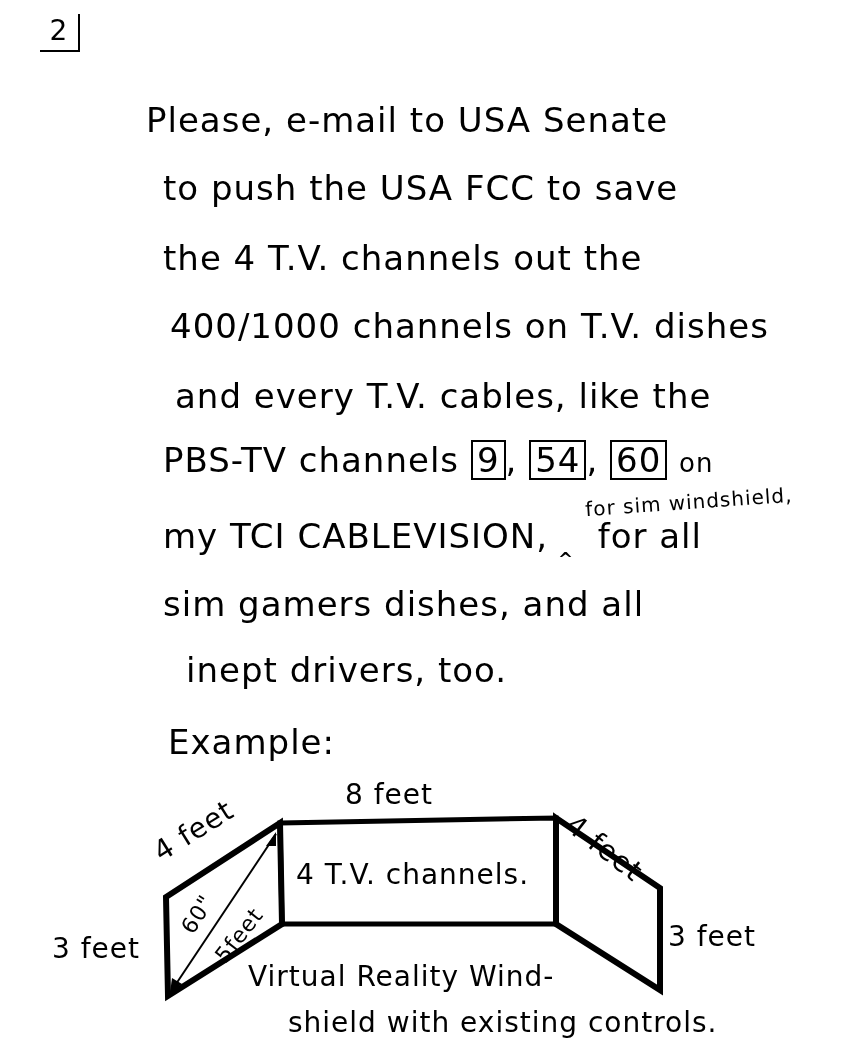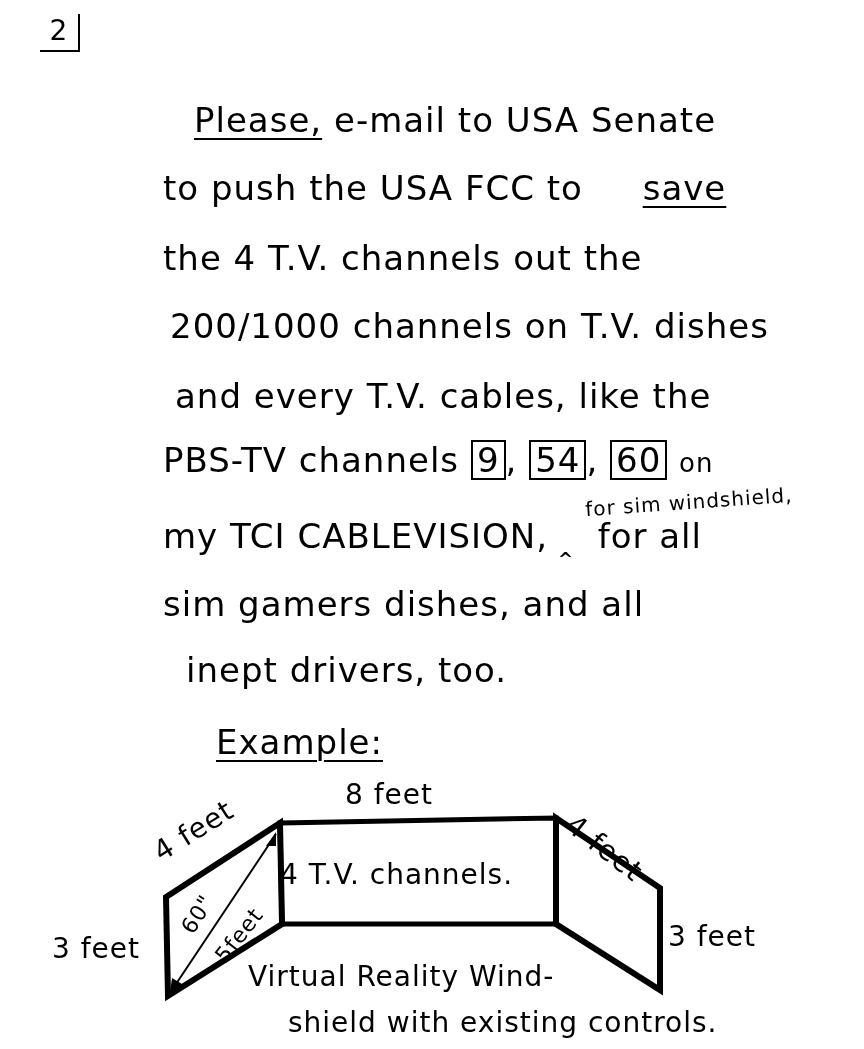--- a/index.html
+++ b/index.html
@@ -3,42 +3,42 @@
   <meta charset="utf-8">
   <style>
     html, body { margin: 0; padding: 0; background: #ffffff; }
     body { width: 864px; height: 1049px; position: relative; overflow: hidden;
            font-family: "DejaVu Sans", sans-serif; color: #000; }
     .hand { font-family: "DejaVu Sans", sans-serif; font-weight: normal; letter-spacing: 1px; }
     .page-num { position: absolute; left: 40px; top: 14px; width: 38px; height: 36px;
                 border-right: 2px solid #000; border-bottom: 2px solid #000;
                 font-size: 28px; text-align: center; line-height: 34px; }
     .line { position: absolute; font-size: 34px; white-space: nowrap; }
-    .u { text-decoration: underline; text-decoration-thickness: 2px; text-underline-offset: 6px; margin-left: 48px; }
+    .u { text-decoration-thickness: 2px; text-underline-offset: 6px; }
     .box { display: inline-block; border: 2px solid #000; padding: 0 4px; line-height: 36px; }
     .caret-note { position: absolute; font-size: 20px; white-space: nowrap; transform: rotate(-4deg); }
     .caret { position: absolute; font-size: 18px; font-weight: bold; }
     svg.diagram { position: absolute; left: 0; top: 770px; }
     .lbl { position: absolute; font-size: 28px; white-space: nowrap; }
   </style>
 </head>
 <body>
 
 <div class="page-num hand">2</div>
 
 <div class="line hand" style="left:146px; top:100px;">
   <span class="u">Please,</span><span> e-mail to USA Senate</span>
 </div>
 
 <div class="line hand" style="left:163px; top:168px;">
   <span>to push the USA FCC to </span><span class="u">save</span>
 </div>
 
 <div class="line hand" style="left:163px; top:238px;">the 4 T.V. channels out the</div>
-<div class="line hand" style="left:170px; top:306px;">200/1000 channels on T.V. dishes</div>
+<div class="line hand" style="left:170px; top:306px;">400/1000 channels on T.V. dishes</div>
 <div class="line hand" style="left:175px; top:376px;">and every T.V. cables, like the</div>
 
 <div class="line hand" style="left:163px; top:440px;text-align:center;">
   <span>PBS-TV channels</span>
   <span class="box">9</span>,
   <span class="box">54</span>,
   <span class="box">60</span>
   <span style="font-size:26px;">on</span>
 </div>
 
@@ -64,19 +64,19 @@
   <polygon points="556,818 660,888 660,990 556,924" fill="none" stroke="#000" stroke-width="6"></polygon>
 
   <line x1="276" y1="834" x2="172" y2="990" stroke="#000" stroke-width="2"></line>
   <polygon points="276,832 266,846 276,846" fill="#000"></polygon>
   <polygon points="170,993 172,978 182,984" fill="#000"></polygon>
 </svg>
 
 <div class="lbl hand" style="left:345px; top:778px;">8 feet</div>
 <div class="lbl hand" style="left:165px; top:835px; transform:rotate(-32deg); transform-origin:left bottom;">4 feet</div>
 <div class="lbl hand" style="left:580px; top:808px; transform:rotate(38deg); transform-origin:left top;">4 feet</div>
-<div class="lbl hand" style="left:280px; top:858px;">4 T.V. channels.</div>
+<div class="lbl hand" style="left:296px; top:858px;">4 T.V. channels.</div>
 <div class="lbl hand" style="left:52px; top:932px;">3 feet</div>
 <div class="lbl hand" style="left:668px; top:920px;">3 feet</div>
 <div class="lbl hand" style="left:176px; top:925px; font-size:22px; transform:rotate(-58deg); transform-origin:left top;">60"</div>
 <div class="lbl hand" style="left:210px; top:952px; font-size:22px; transform:rotate(-52deg); transform-origin:left top;">5feet</div>
 <div class="lbl hand" style="left:248px; top:960px; font-size:28px;">Virtual Reality Wind-</div>
 <div class="lbl hand" style="left:262px; top:1006px;margin-left:26px;">shield with existing controls.</div>
 
 </body></html>

